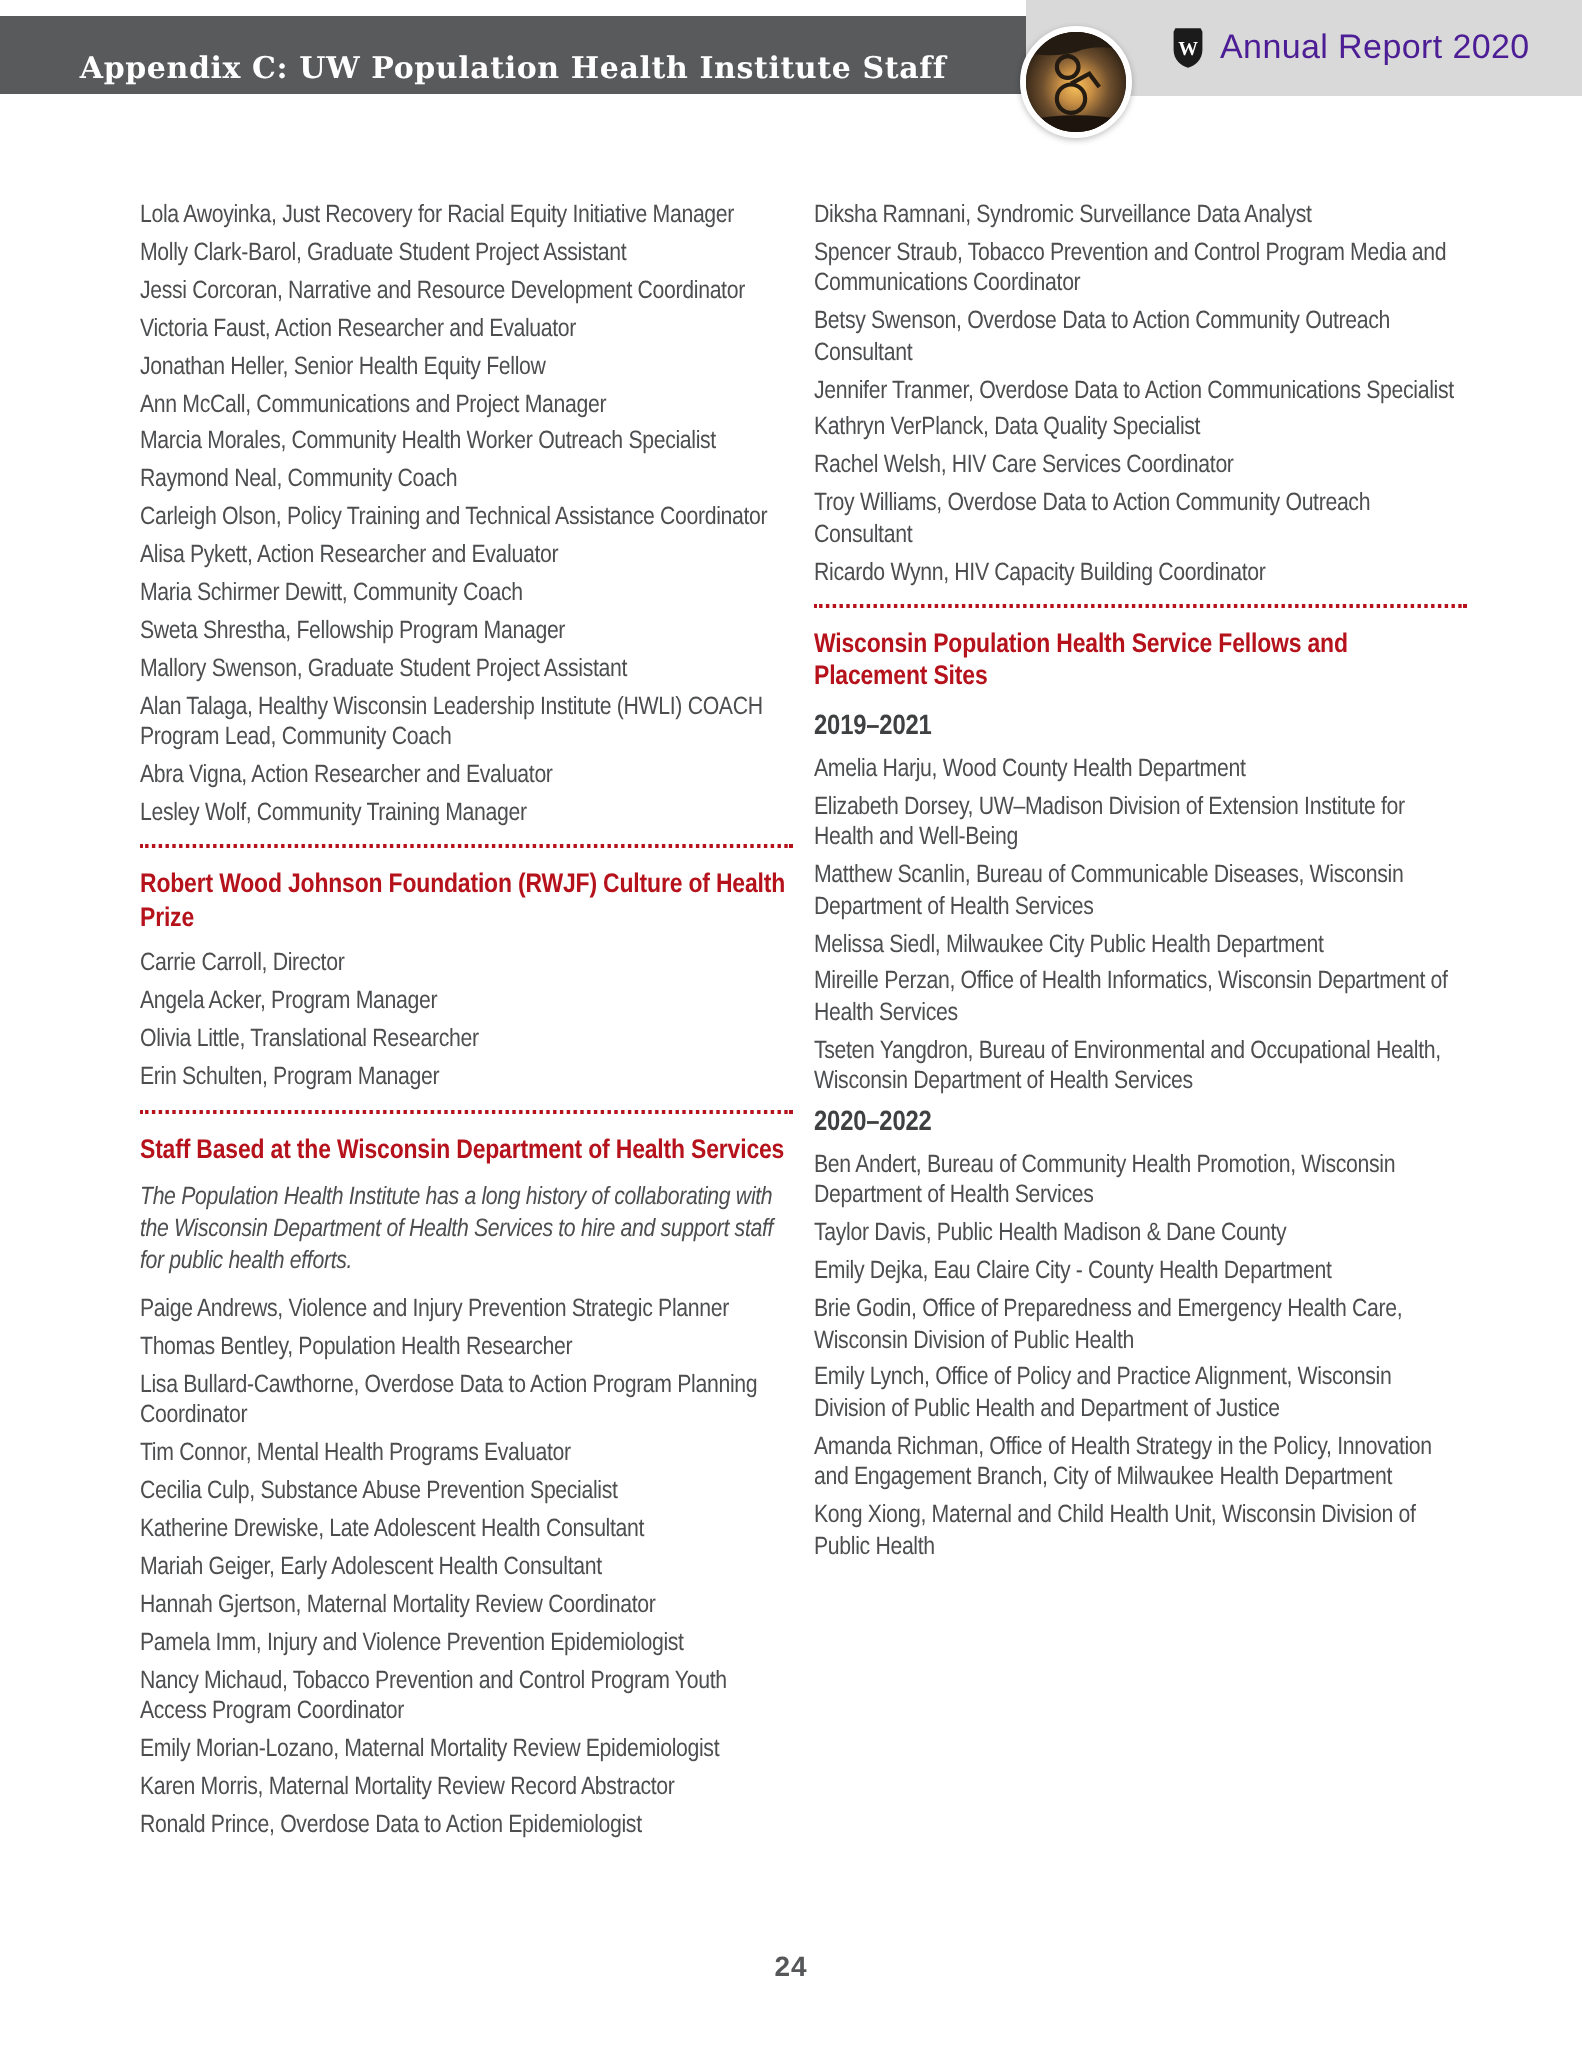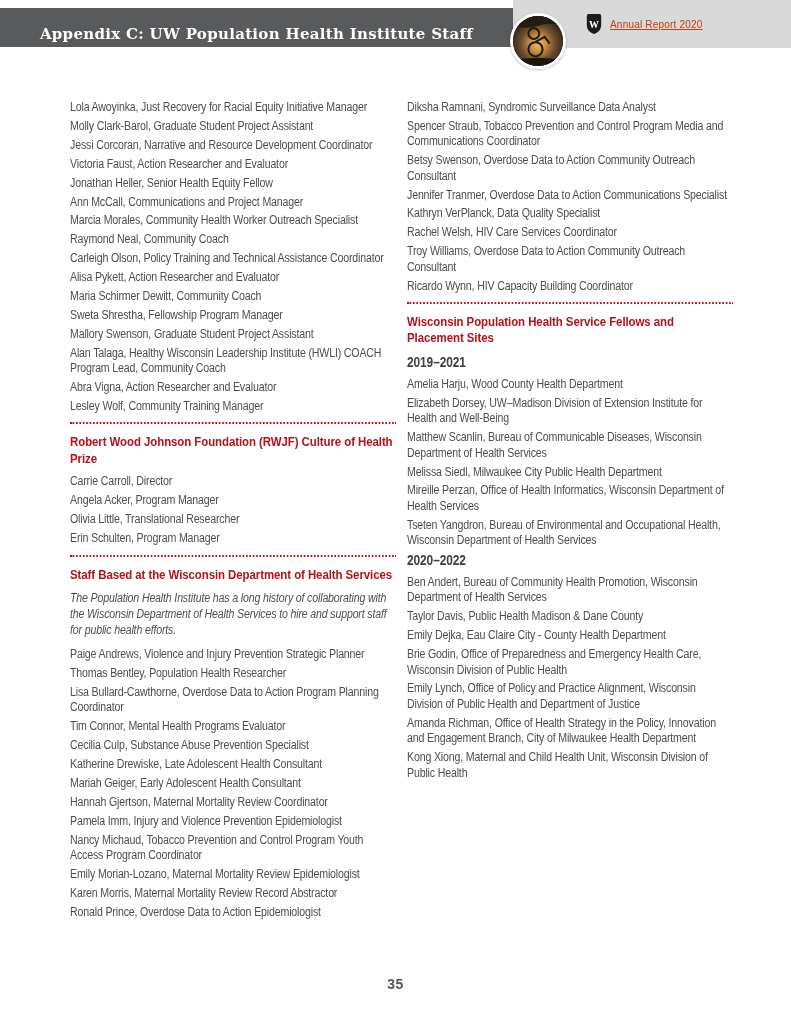--- a/index.html
+++ b/index.html
@@ -35,21 +35,21 @@
     position:absolute;left:510px;top:13px;width:56px;height:56px;
     border-radius:50%;border:3px solid #ffffff;overflow:hidden;
     box-shadow:0 1px 3px rgba(0,0,0,.25);background:#2b2117;z-index:3;
   }
   .photo-circle svg{display:block;width:100%;height:100%;}
   .report-brand{
     position:absolute;left:585px;top:0;height:48px;
     display:flex;align-items:center;gap:7px;z-index:2;
   }
   .crest svg{display:block;}
-  .report-label{font-size:10px;color:#c2410c;letter-spacing:.2px;white-space:nowrap;text-decoration:underline;}
+  .report-label{font-size:17px;color:#4c1d95;letter-spacing:.2px;white-space:nowrap;}
 
   
   .col{
     position:absolute;top:100px;width:384px;
     transform:scaleX(0.85);transform-origin:0 0;
   }
   .col-left{left:70px;}
   .col-right{left:407px;}
 
   .entry{
@@ -190,14 +190,14 @@
       <p class="entry">Taylor Davis, Public Health Madison &amp; Dane County</p>
       <p class="entry">Emily Dejka, Eau Claire City - County Health Department</p>
       <p class="entry">Brie Godin, Office of Preparedness and Emergency Health Care, Wisconsin Division of Public Health</p>
       <p class="entry">Emily Lynch, Office of Policy and Practice Alignment, Wisconsin Division of Public Health and Department of Justice</p>
       <p class="entry">Amanda Richman, Office of Health Strategy in the Policy, Innovation and Engagement Branch, City of Milwaukee Health Department</p>
       <p class="entry">Kong Xiong, Maternal and Child Health Unit, Wisconsin Division of Public Health</p>
     </div>
   </div>
 
 <div class="footer">
-  <span class="page-number">35</span>
+  <span class="page-number">24</span>
 </div>
 
 </body></html>

